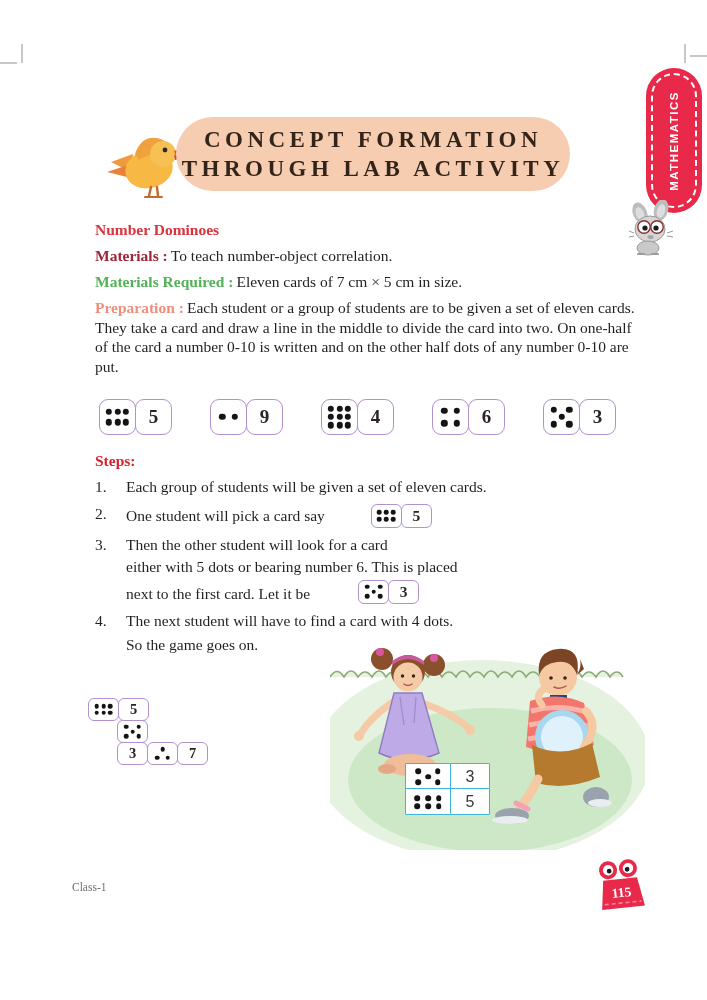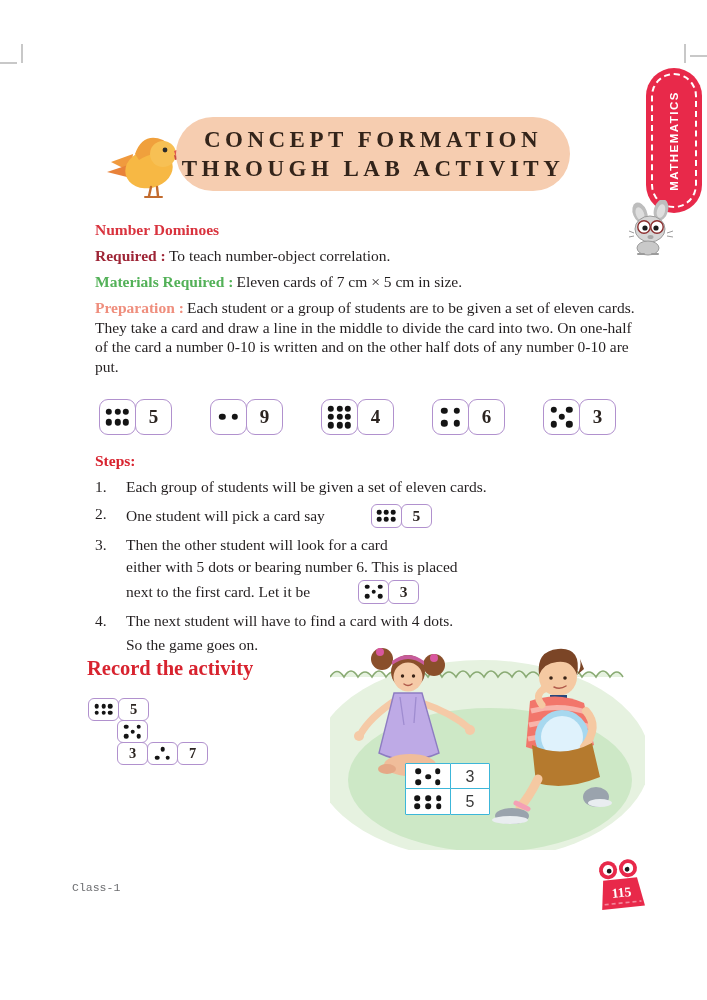--- a/index.html
+++ b/index.html
@@ -66,21 +66,21 @@
 
   .cards-row { margin-top:23px; margin-bottom:16px; display:flex; gap:38px; margin-left:4px; }
   .cards-row .cell { width:37px; height:36px; font-size:19px; }
   .cards-row .dot { width:6.4px; height:6.4px; }
 
   .steps-list { margin-top:2px; }
   .step { display:flex; font-size:15.5px; line-height:19.5px; margin-bottom:7px; }
   .step .num { width:31px; flex:none; }
   .step-body { flex:1; }
   .step-line { display:flex; align-items:center; }
-  .sub { margin-top:3px; }
+  .sub { margin-top:3px;align-items:flex-end; }
   .inline-card .cell { width:31px; height:24px; font-size:15.5px; border-radius:6px; }
   .inline-card .dot { width:4.6px; height:4.6px; }
   .gap46 { margin-left:46px; }
   .gap48 { margin-left:48px; }
   .game-on { margin-top:5px; }
 
   .record-title {
     position:absolute; left:87px; top:657px;
     font-size:20.5px; font-weight:bold; color:#d8232f;
   }
@@ -100,21 +100,21 @@
     border:1.6px solid #3cb6d9; border-radius:1px; font-weight:400;
     font-family:"Liberation Sans", sans-serif; color:#3a3a3a;
   }
   .illus-dominoes .cell.dots { width:46px; height:27px; }
   .illus-dominoes .cell.number { width:40px; height:27px; font-size:16px; }
   .illus-dominoes .dot { width:5.6px; height:5.6px; }
 
   
   .class-label {
     position:absolute; left:72px; top:881px;
-    font-family:Liberation Mono, monospace; font-size:11.5px; color:#6d6e71;
+    font-family:Liberation Serif, serif; font-size:11.5px; color:#6d6e71;
   }
   .page-badge { position:absolute; left:596px; top:858px; width:50px; height:58px; }
 </style>
 </head>
 <body>
 
 <div class="page">
 
   <div class="crop v" style="left:21px; top:44px;"></div>
   <div class="crop h" style="left:0; top:62px;"></div>
@@ -162,21 +162,21 @@
       <path d="M6 33 L1 31 M6 36 L1 37 M39 33 L45 31 M39 36 L45 37" stroke="#9b9b9b" stroke-width="1" fill="none"></path>
       <ellipse cx="20" cy="48" rx="11" ry="7" fill="#c9c9c9" stroke="#9b9b9b" stroke-width="1"></ellipse>
       <path d="M10 54 L16 54 M24 54 L30 54" stroke="#9b9b9b" stroke-width="2" stroke-linecap="round"></path>
     </svg>
   </div>
 
   <div class="content">
 
     <p class="line c-activity">Number Dominoes</p>
 
-    <p class="line"><span class="lbl c-objective">Required :</span> <span>To teach number-object correlation.</span></p>
+    <p class="line"><span class="lbl c-objective">Materials :</span> <span>To teach number-object correlation.</span></p>
 
     <p class="line"><span class="lbl c-materials">Materials Required :</span> <span>Eleven cards of 7 cm × 5 cm in size.</span></p>
 
     <p class="line"><span class="lbl c-preparation">Preparation :</span> <span>Each student or a group of students are to be given a set of eleven cards. They take a card and draw a line in the middle to divide the card into two. On one-half of the card a number 0-10 is written and on the other half dots of any number 0-10 are put.</span></p>
 
     <div class="cards-row" id="cards-row">
         <div class="domino">
           <div class="cell dots">
             <span class="dot" style="left: 26%; top: 34%;"></span>
             <span class="dot" style="left: 50%; top: 34%;"></span>
@@ -295,21 +295,20 @@
             </div>
           <div class="step-line sub game-on">
               <span>So the game goes on.</span>
             </div>
         </div>
       </div>
 
     </div>
   </div>
 
-  <div class="record-title">Record the activity</div>
   <div class="chain" id="record-chain">
       <div class="chain-row">
         <div class="domino">
           <div class="cell dots">
             <span class="dot" style="left: 26%; top: 34%;"></span>
             <span class="dot" style="left: 50%; top: 34%;"></span>
             <span class="dot" style="left: 74%; top: 34%;"></span>
             <span class="dot" style="left: 26%; top: 66%;"></span>
             <span class="dot" style="left: 50%; top: 66%;"></span>
             <span class="dot" style="left: 74%; top: 66%;"></span>

